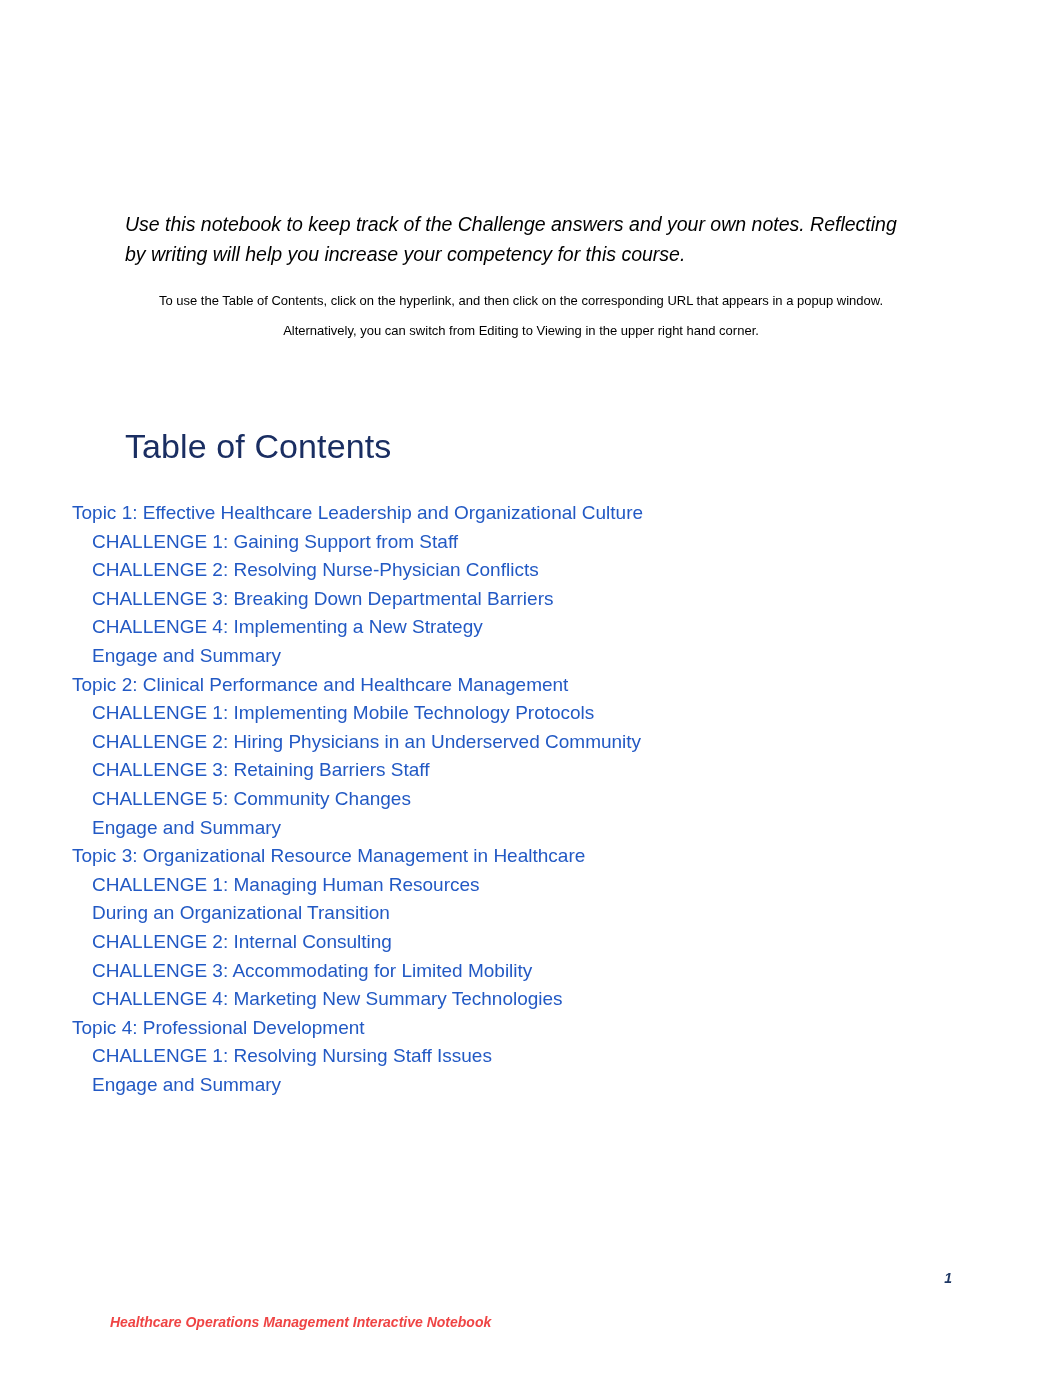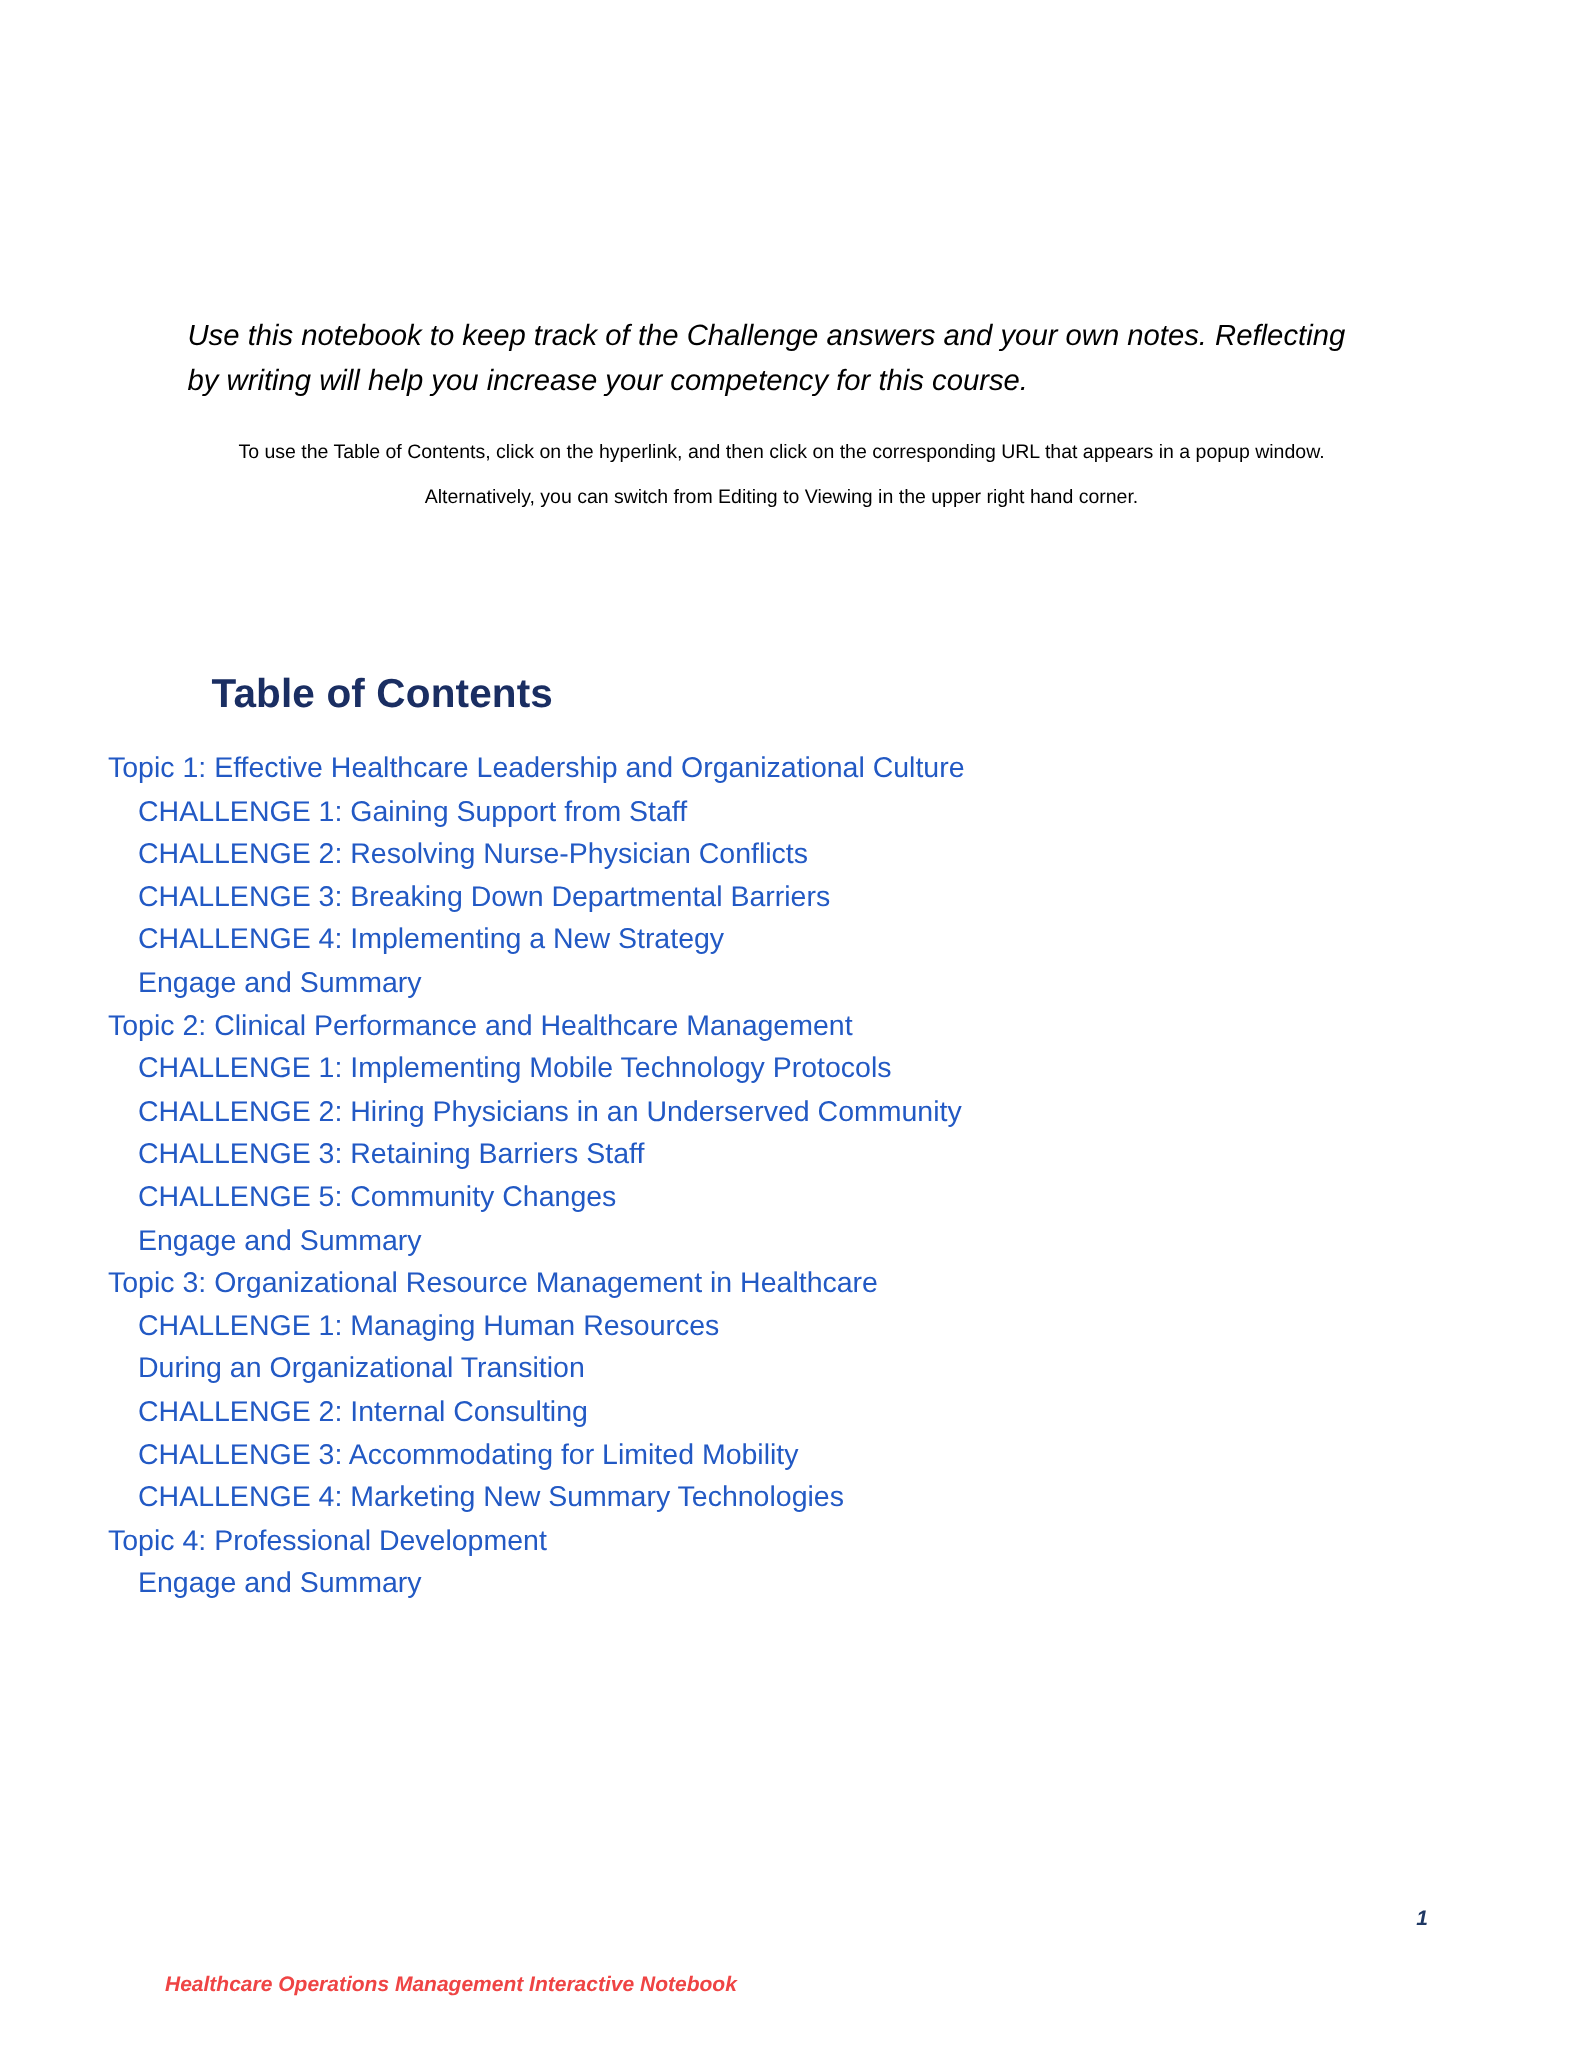--- a/index.html
+++ b/index.html
@@ -49,23 +49,23 @@
     color: #000000;
     margin: 12px;
     text-align: center;
   }
 
   
   .toc-heading {
     position: absolute;
     left: 125px;
     top: 429px;
-    margin: 16px;
-    font-size: 27px;
-    font-weight: bold;
+    margin: 0;
+    font-size: 34px;
+    font-weight: normal;
     letter-spacing: 0.1px;
     color: #1a2e62;
     line-height: 34px;
   }
 
   
   .toc {
     position: absolute;
     left: 0;
     top: 499px;
@@ -141,20 +141,21 @@
       <a class="toc-line level-child" href="#">CHALLENGE 3: Retaining Barriers Staff</a>
       <a class="toc-line level-child" href="#">CHALLENGE 5: Community Changes</a>
       <a class="toc-line level-child" href="#">Engage and Summary</a>
       <a class="toc-line level-topic" href="#">Topic 3: Organizational Resource Management in Healthcare</a>
       <a class="toc-line level-child" href="#">CHALLENGE 1: Managing Human Resources</a>
       <a class="toc-line level-child" href="#">During an Organizational Transition</a>
       <a class="toc-line level-child" href="#">CHALLENGE 2: Internal Consulting</a>
       <a class="toc-line level-child" href="#">CHALLENGE 3: Accommodating for Limited Mobility</a>
       <a class="toc-line level-child" href="#">CHALLENGE 4: Marketing New Summary Technologies</a>
       <a class="toc-line level-topic" href="#">Topic 4: Professional Development</a>
+      <a class="toc-line level-child" href="#">CHALLENGE 1: Resolving Nursing Staff Issues</a>
       <a class="toc-line level-child" href="#">Engage and Summary</a>
     </nav>
 
   <div class="footer">
     <span class="footer-title">Healthcare Operations Management Interactive Notebook</span>
     <span class="footer-pageno">1</span>
   </div>
 
 </div>
 

